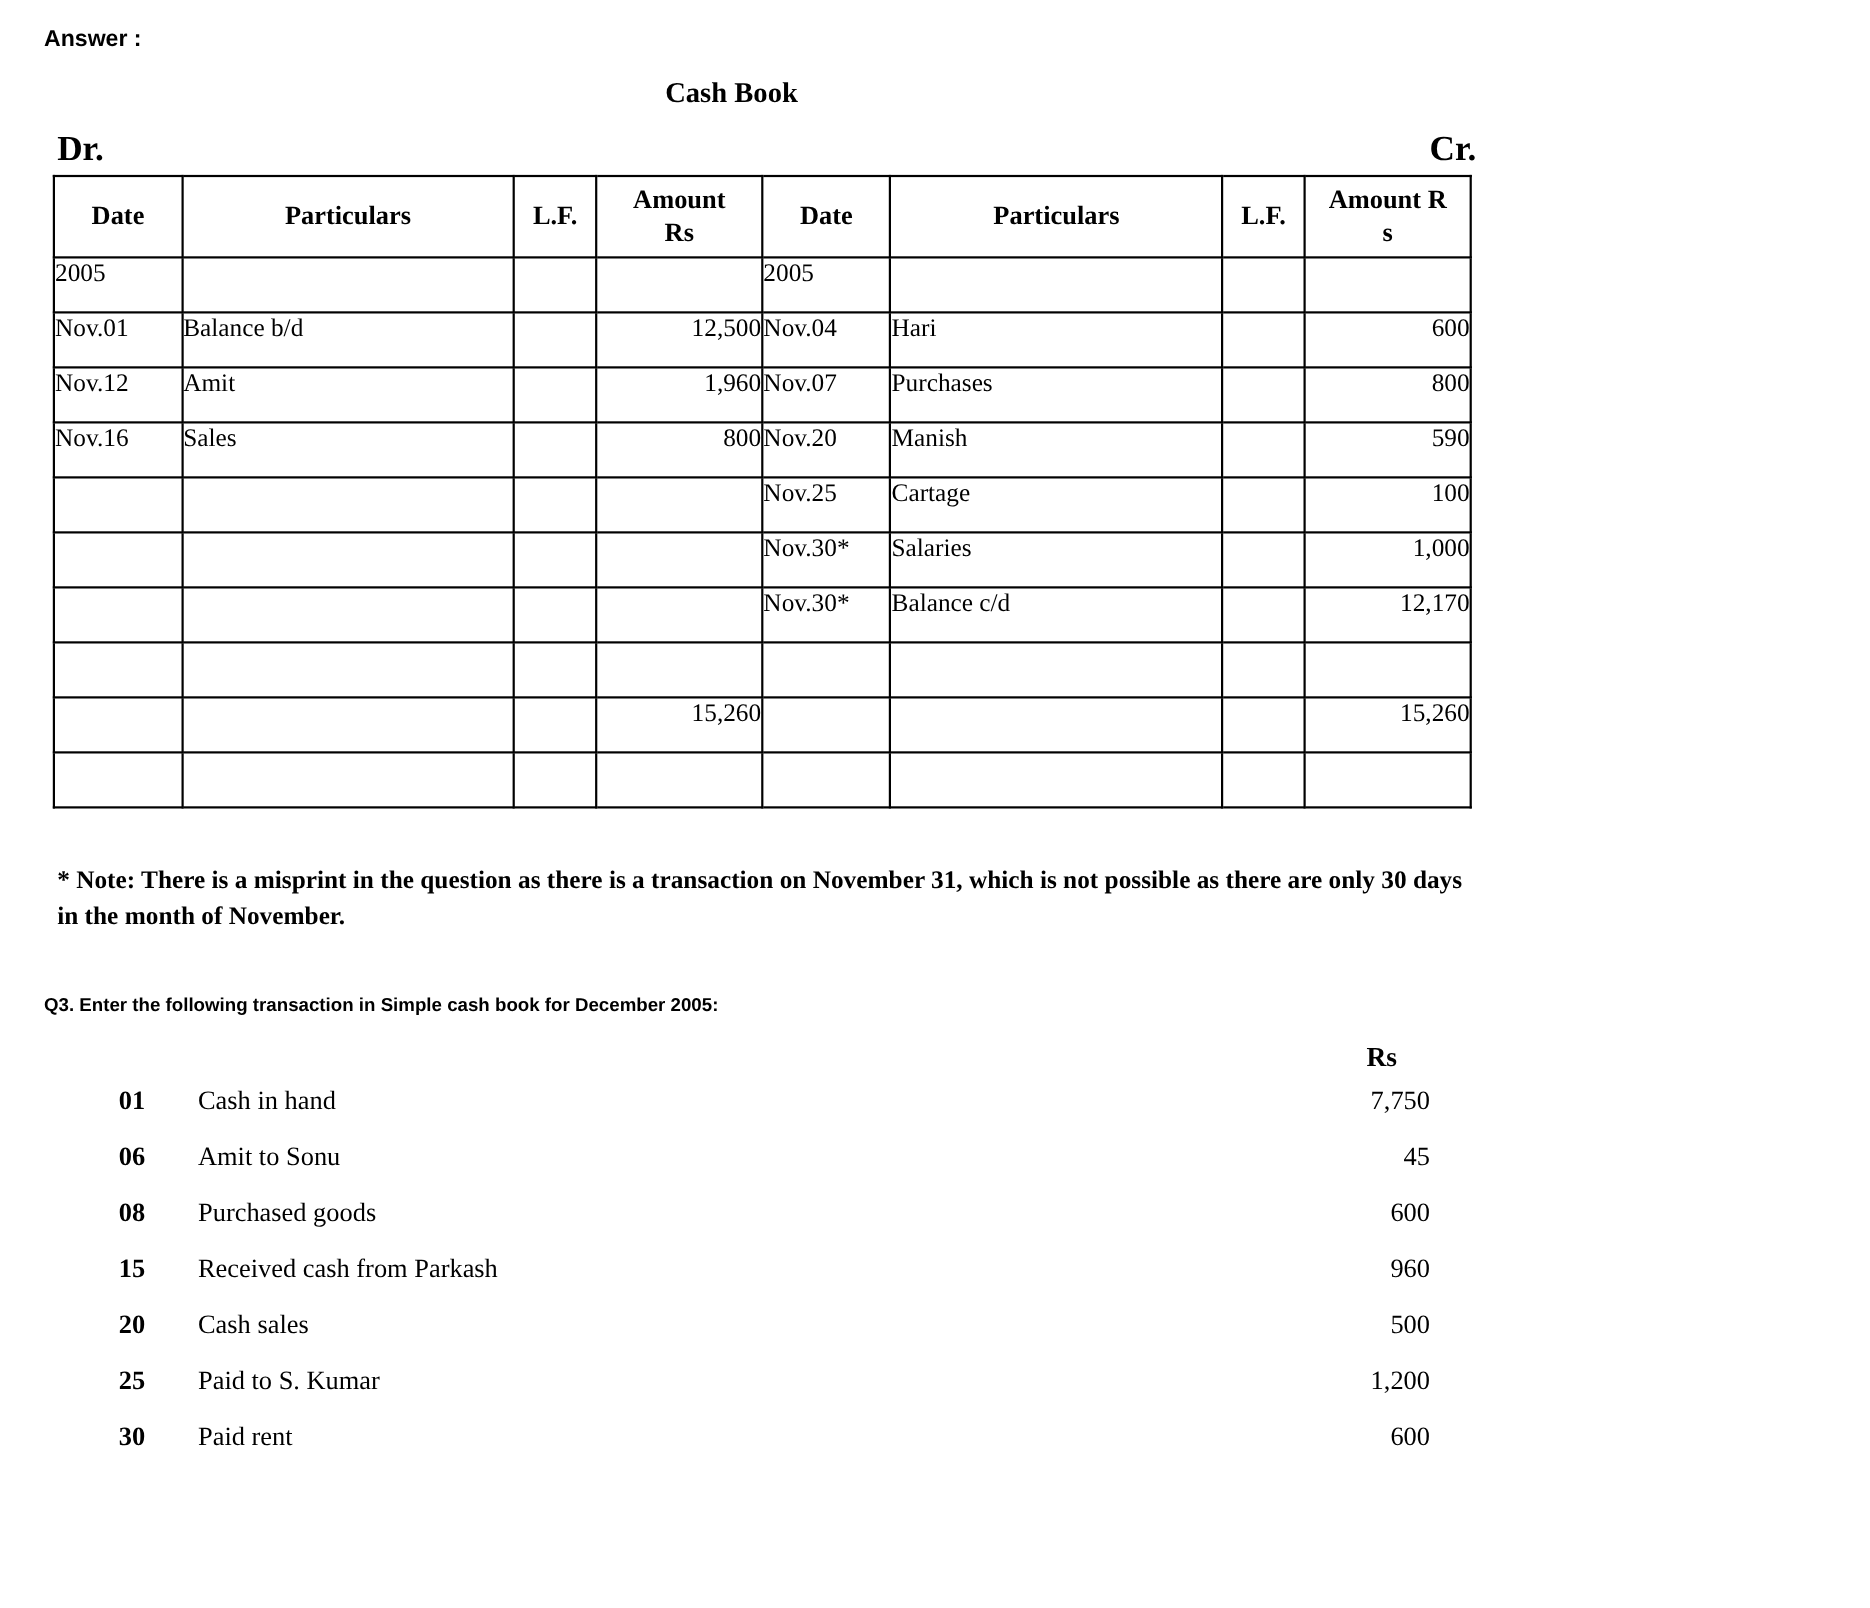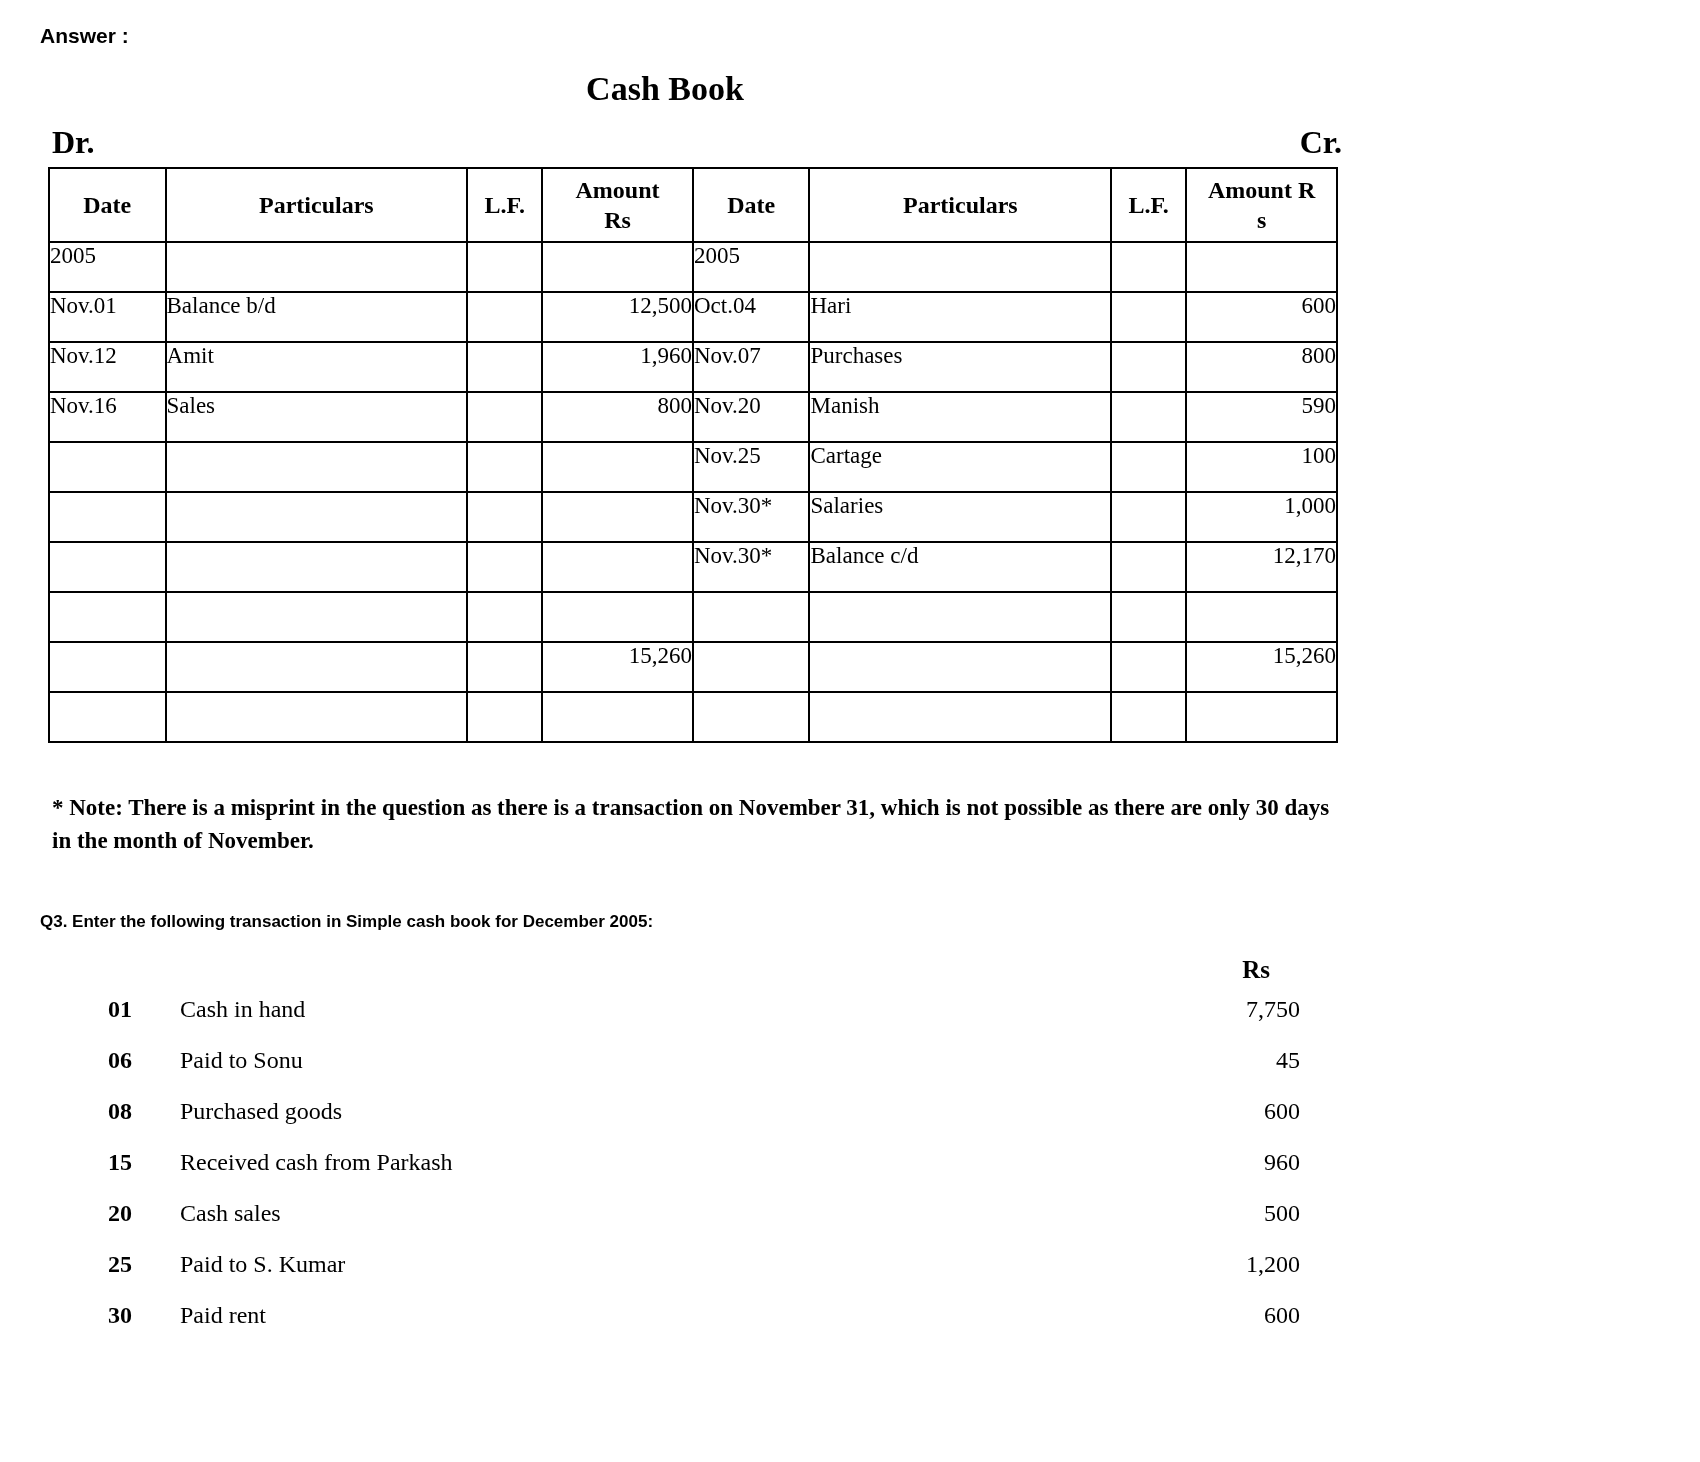--- a/index.html
+++ b/index.html
@@ -25,21 +25,21 @@
     font-family: "Liberation Sans", sans-serif;
     font-weight: bold;
     font-size: 21px;
     margin: 24px 0 0 40px;
   }
 
   .cashbook-title {
     text-align: center;
     font-family: "Liberation Serif", serif;
     font-weight: bold;
-    font-size: 34px;
+    font-size: 26px;
     margin-top: 22px;
     width: 1330px;
     margin-left: 0;
   }
 
   .drcr-row {
     width: 1290px;
     margin: 16px 0 6px 52px;
     display: flex;
     justify-content: space-between;
@@ -184,21 +184,21 @@
         <td class="cell"></td>
         <td class="cell"></td>
         <td class="cell num"></td>
       </tr>
 
       <tr>
         <td class="cell">Nov.01</td>
         <td class="cell">Balance b/d</td>
         <td class="cell"></td>
         <td class="cell num">12,500</td>
-        <td class="cell">Oct.04</td>
+        <td class="cell">Nov.04</td>
         <td class="cell">Hari</td>
         <td class="cell"></td>
         <td class="cell num">600</td>
       </tr>
 
       <tr>
         <td class="cell">Nov.12</td>
         <td class="cell">Amit</td>
         <td class="cell"></td>
         <td class="cell num">1,960</td>
@@ -295,21 +295,21 @@
 
   <table class="txn">
     <tbody>
       <tr>
         <td class="t-day">01</td>
         <td class="t-desc">Cash in hand</td>
         <td class="t-amt">7,750</td>
       </tr>
       <tr>
         <td class="t-day">06</td>
-        <td class="t-desc">Paid to Sonu</td>
+        <td class="t-desc">Amit to Sonu</td>
         <td class="t-amt">45</td>
       </tr>
       <tr>
         <td class="t-day">08</td>
         <td class="t-desc">Purchased goods</td>
         <td class="t-amt">600</td>
       </tr>
       <tr>
         <td class="t-day">15</td>
         <td class="t-desc">Received cash from Parkash</td>

